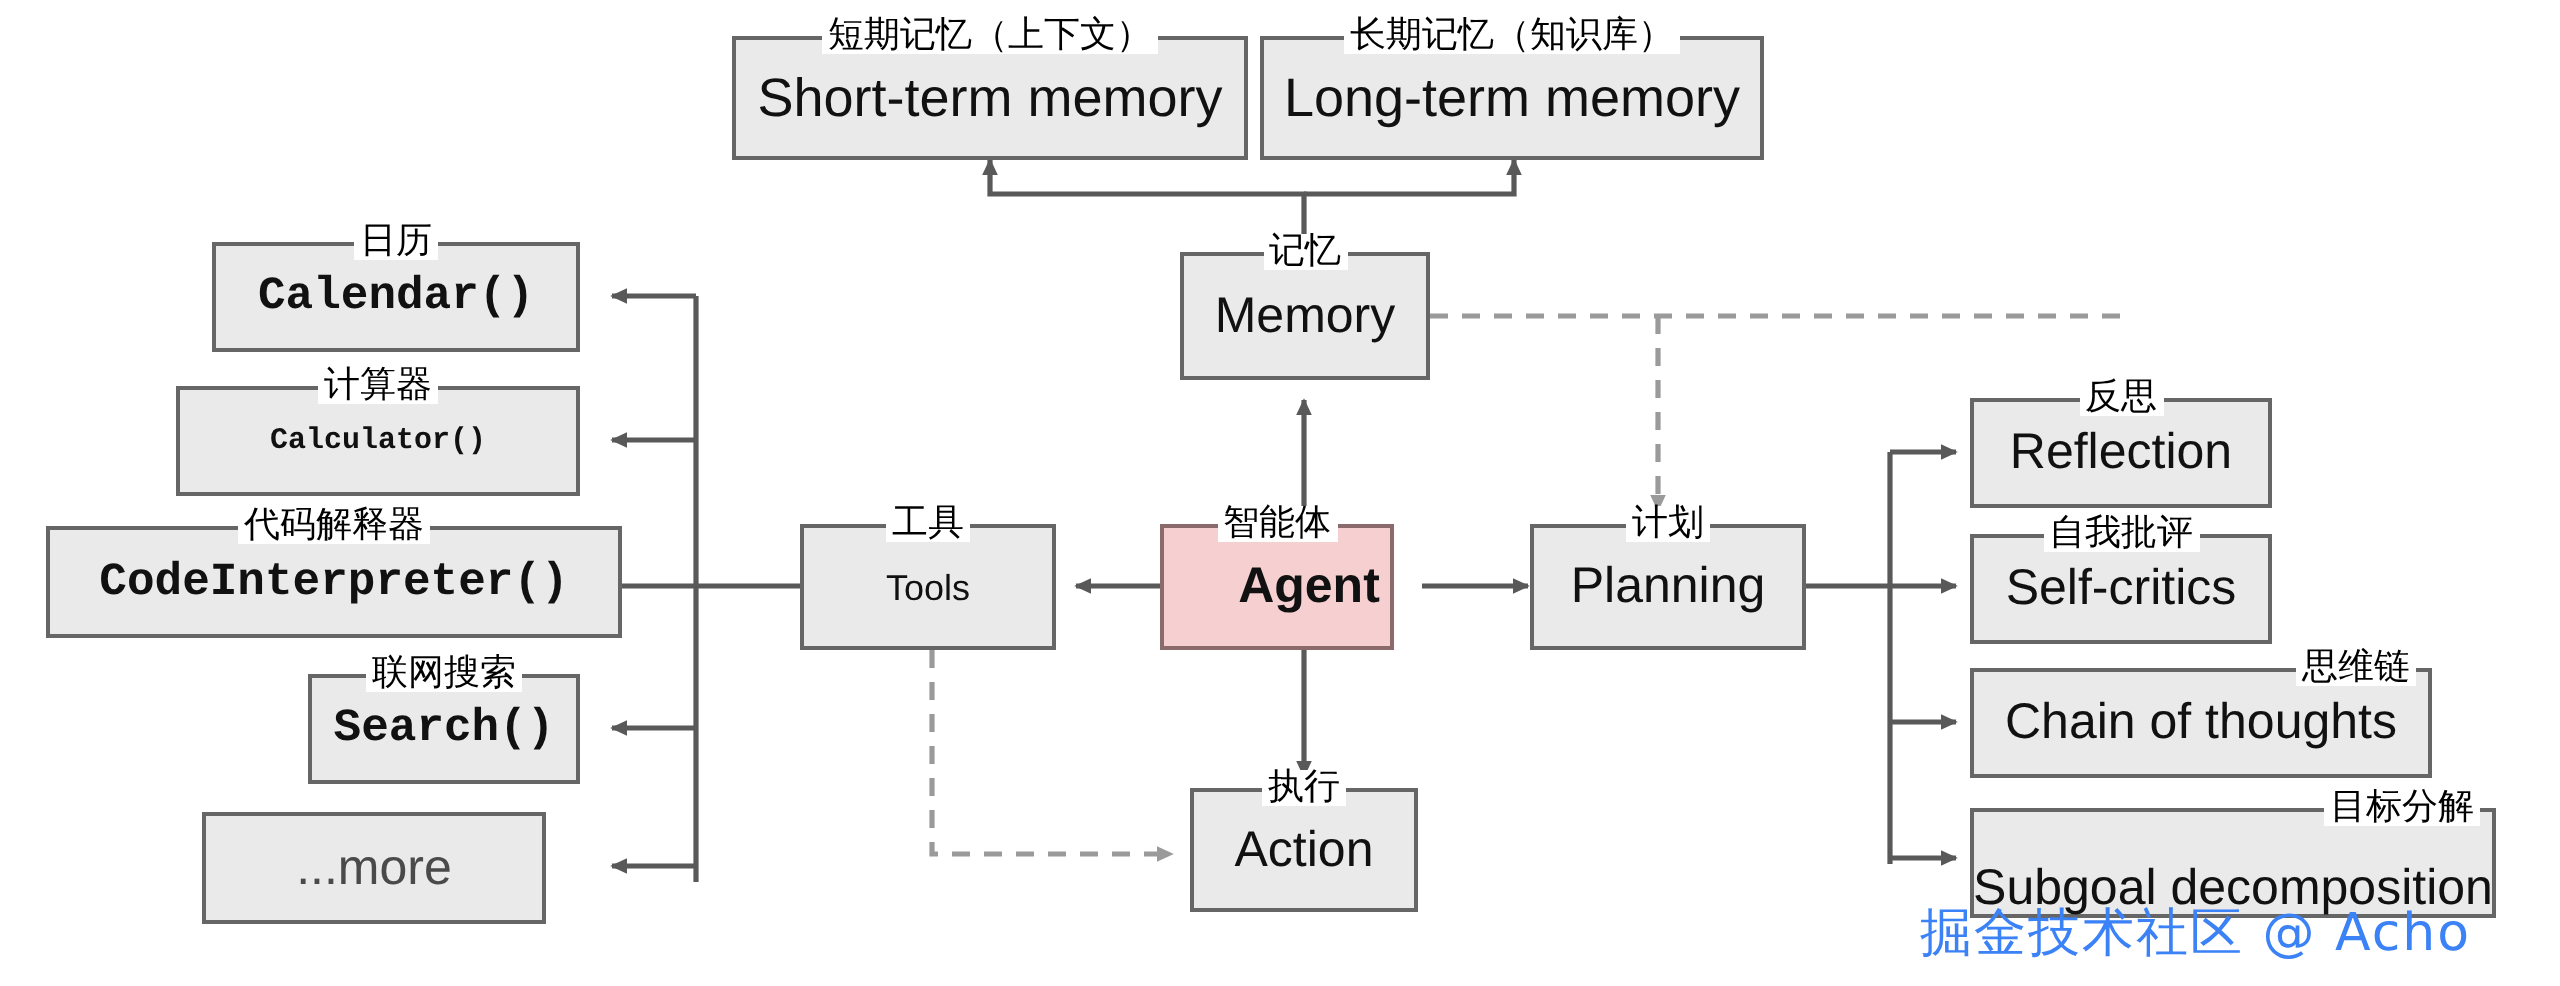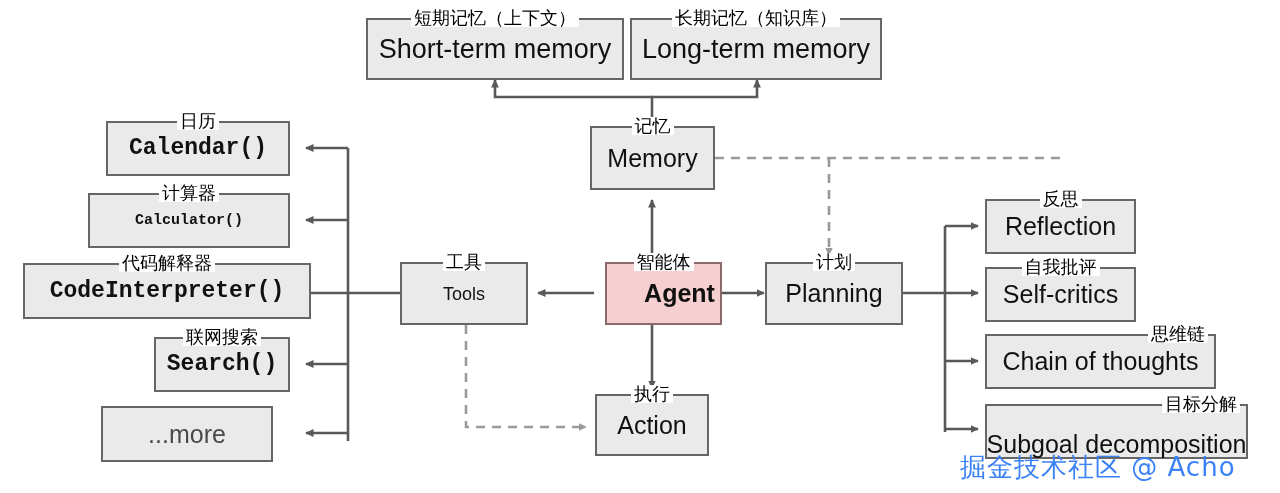--- a/index.html
+++ b/index.html
@@ -128,21 +128,21 @@
   <div class="node" style="left:630px; top:18px; width:252px; height:62px;">
     <span class="cn">长期记忆（知识库）</span>
     <span class="txt" style="font-size:27px;">Long-term memory</span>
   </div>
 
   <div class="node" style="left:590px; top:126px; width:125px; height:64px;">
     <span class="cn">记忆</span>
     <span class="txt" style="font-size:25px;">Memory</span>
   </div>
 
-  <div class="node pink bold" style="left:605px; top:262px; width:117px; height:63px;padding-left:32px;">
+  <div class="node pink bold" style="left:580px; top:262px; width:117px; height:63px;padding-left:32px;">
     <span class="cn">智能体</span>
     <span class="txt" style="font-size:25px;">Agent</span>
   </div>
 
   <div class="node" style="left:595px; top:394px; width:114px; height:62px;">
     <span class="cn">执行</span>
     <span class="txt" style="font-size:25px;">Action</span>
   </div>
 
   <div class="node" style="left:400px; top:262px; width:128px; height:63px;">

